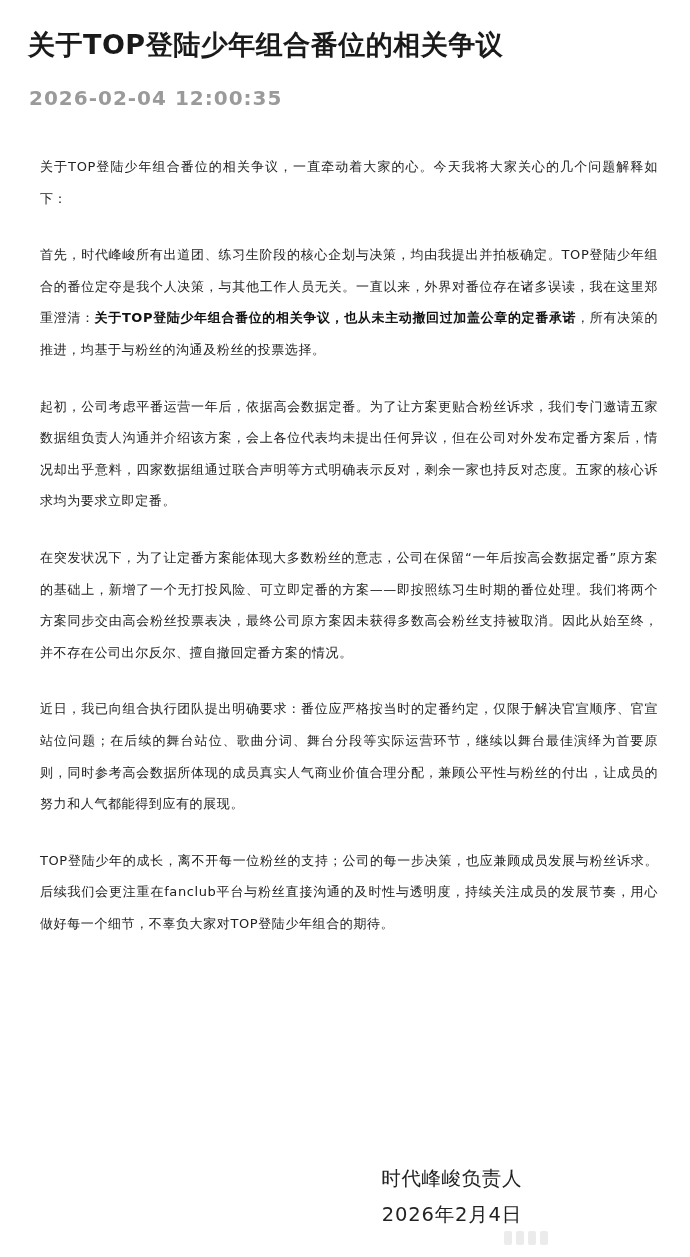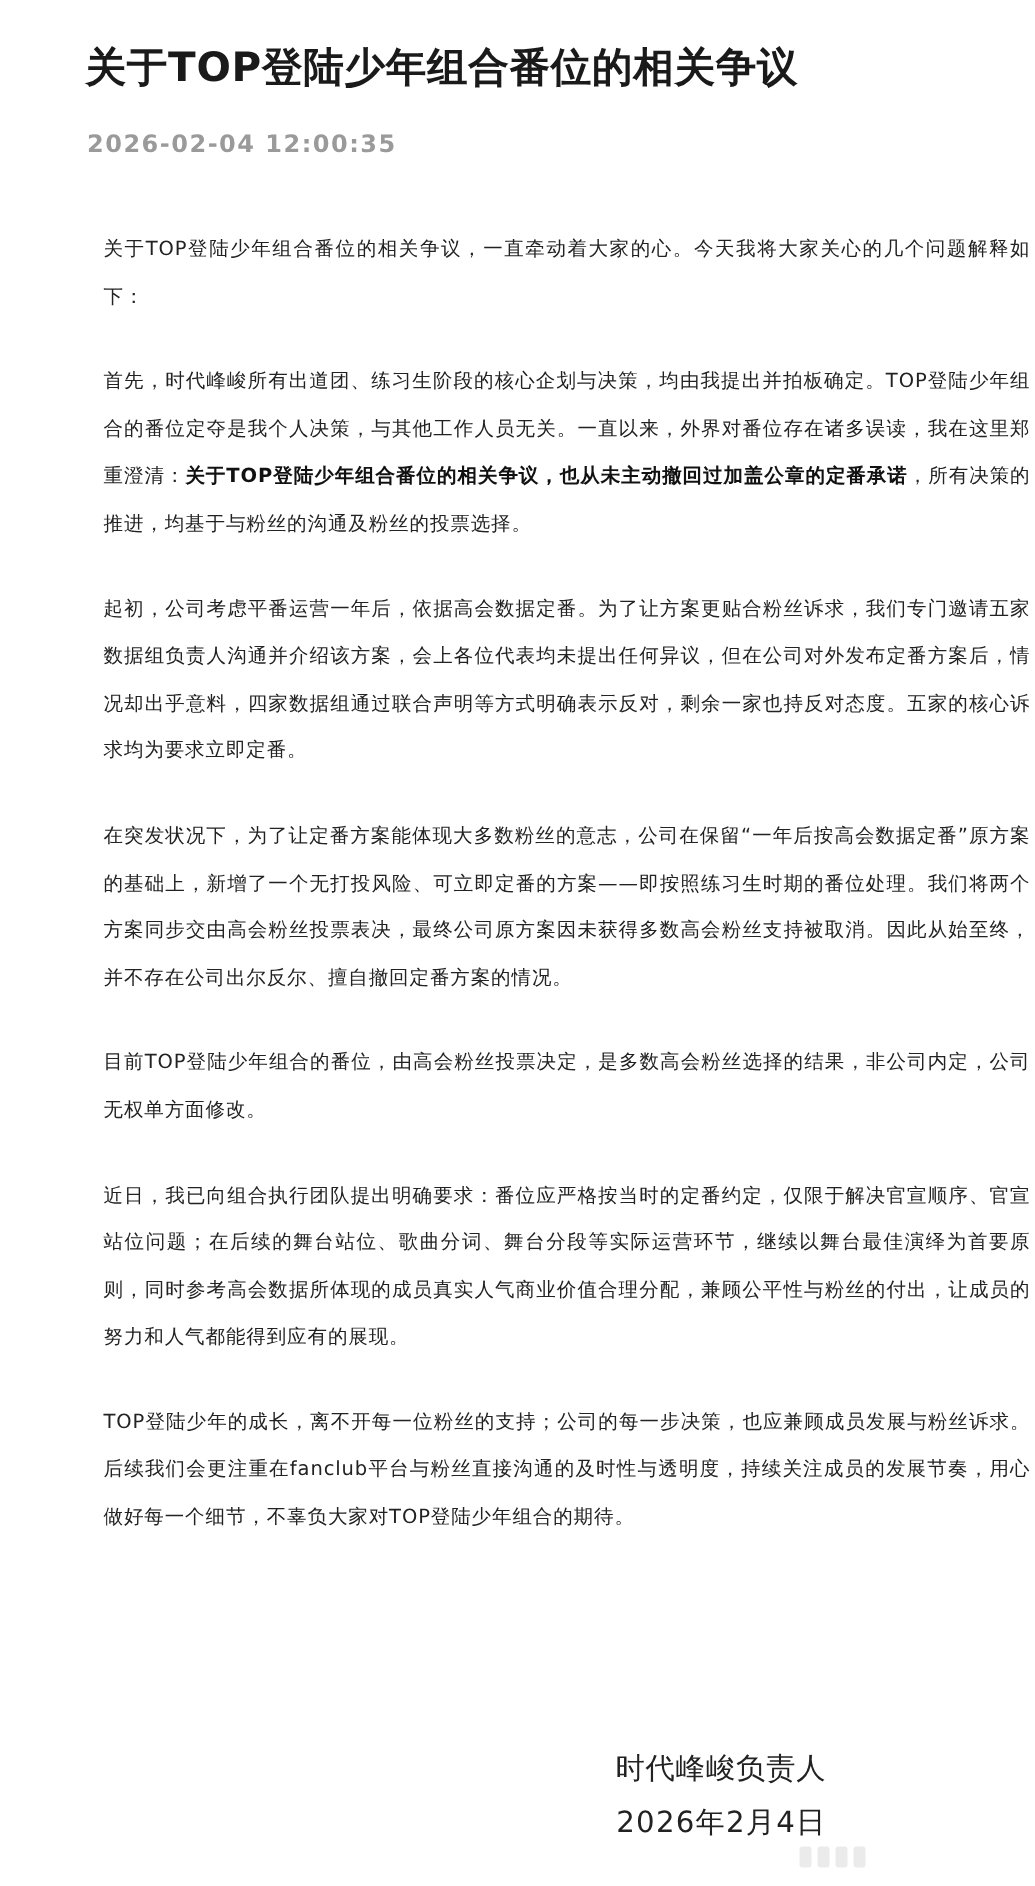--- a/index.html
+++ b/index.html
@@ -13,37 +13,36 @@
       overflow: hidden;
       position: relative;
       font-family: "DejaVu Sans", "Liberation Sans", sans-serif;
       color: #1f1f1f;
     }
     .page {
       position: absolute;
       left: 0; top: 0;
       width: 562px;
       height: 1257px;
-      margin-left: 29px;
     }
     .title {
       position: absolute;
       left: 28px;
       top: 27px;
       font-size: 27px;
       font-weight: bold;
       letter-spacing: 0.5px;
       color: #1a1a1a;
       white-space: nowrap;
     }
     .timestamp {
       position: absolute;
       left: 29px;
       top: 86px;
-      font-size: 16px;
+      font-size: 20px;
       font-weight: bold;
       color: #9a9a9a;
       letter-spacing: 1px;
       white-space: nowrap;
     }
     .body {
       position: absolute;
       left: 40px;
       top: 151px;
       width: 618px;
@@ -110,23 +109,20 @@
     <p class="para">
       <span>首先，时代峰峻所有出道团、练习生阶段的核心企划与决策，均由我提出并拍板确定。TOP登陆少年组合的番位定夺是我个人决策，与其他工作人员无关。一直以来，外界对番位存在诸多误读，我在这里郑重澄清：</span><span class="em">关于TOP登陆少年组合番位的相关争议，也从未主动撤回过加盖公章的定番承诺</span><span>，所有决策的推进，均基于与粉丝的沟通及粉丝的投票选择。</span>
     </p>
     <p class="para">
       <span>起初，公司考虑平番运营一年后，依据高会数据定番。为了让方案更贴合粉丝诉求，我们专门邀请五家数据组负责人沟通并介绍该方案，会上各位代表均未提出任何异议，但在公司对外发布定番方案后，情况却出乎意料，四家数据组通过联合声明等方式明确表示反对，剩余一家也持反对态度。五家的核心诉求均为要求立即定番。</span>
     </p>
     <p class="para">
       <span>在突发状况下，为了让定番方案能体现大多数粉丝的意志，公司在保留“一年后按高会数据定番”原方案的基础上，新增了一个无打投风险、可立即定番的方案——即按照练习生时期的番位处理。我们将两个方案同步交由高会粉丝投票表决，最终公司原方案因未获得多数高会粉丝支持被取消。因此从始至终，并不存在公司出尔反尔、擅自撤回定番方案的情况。</span>
     </p>
     <p class="para">
-      <span>目前TOP登陆少年组合的番位，由高会粉丝投票决定，是多数高会粉丝选择的结果，非公司内定，公司无权单方面修改。</span>
-    </p>
-    <p class="para">
       <span>近日，我已向组合执行团队提出明确要求：番位应严格按当时的定番约定，仅限于解决官宣顺序、官宣站位问题；在后续的舞台站位、歌曲分词、舞台分段等实际运营环节，继续以舞台最佳演绎为首要原则，同时参考高会数据所体现的成员真实人气商业价值合理分配，兼顾公平性与粉丝的付出，让成员的努力和人气都能得到应有的展现。</span>
     </p>
     <p class="para">
       <span>TOP登陆少年的成长，离不开每一位粉丝的支持；公司的每一步决策，也应兼顾成员发展与粉丝诉求。后续我们会更注重在fanclub平台与粉丝直接沟通的及时性与透明度，持续关注成员的发展节奏，用心做好每一个细节，不辜负大家对TOP登陆少年组合的期待。</span>
     </p>
   </div>
 
   <div class="signature">时代峰峻负责人</div>
   <div class="sigdate">2026年2月4日</div>
 

